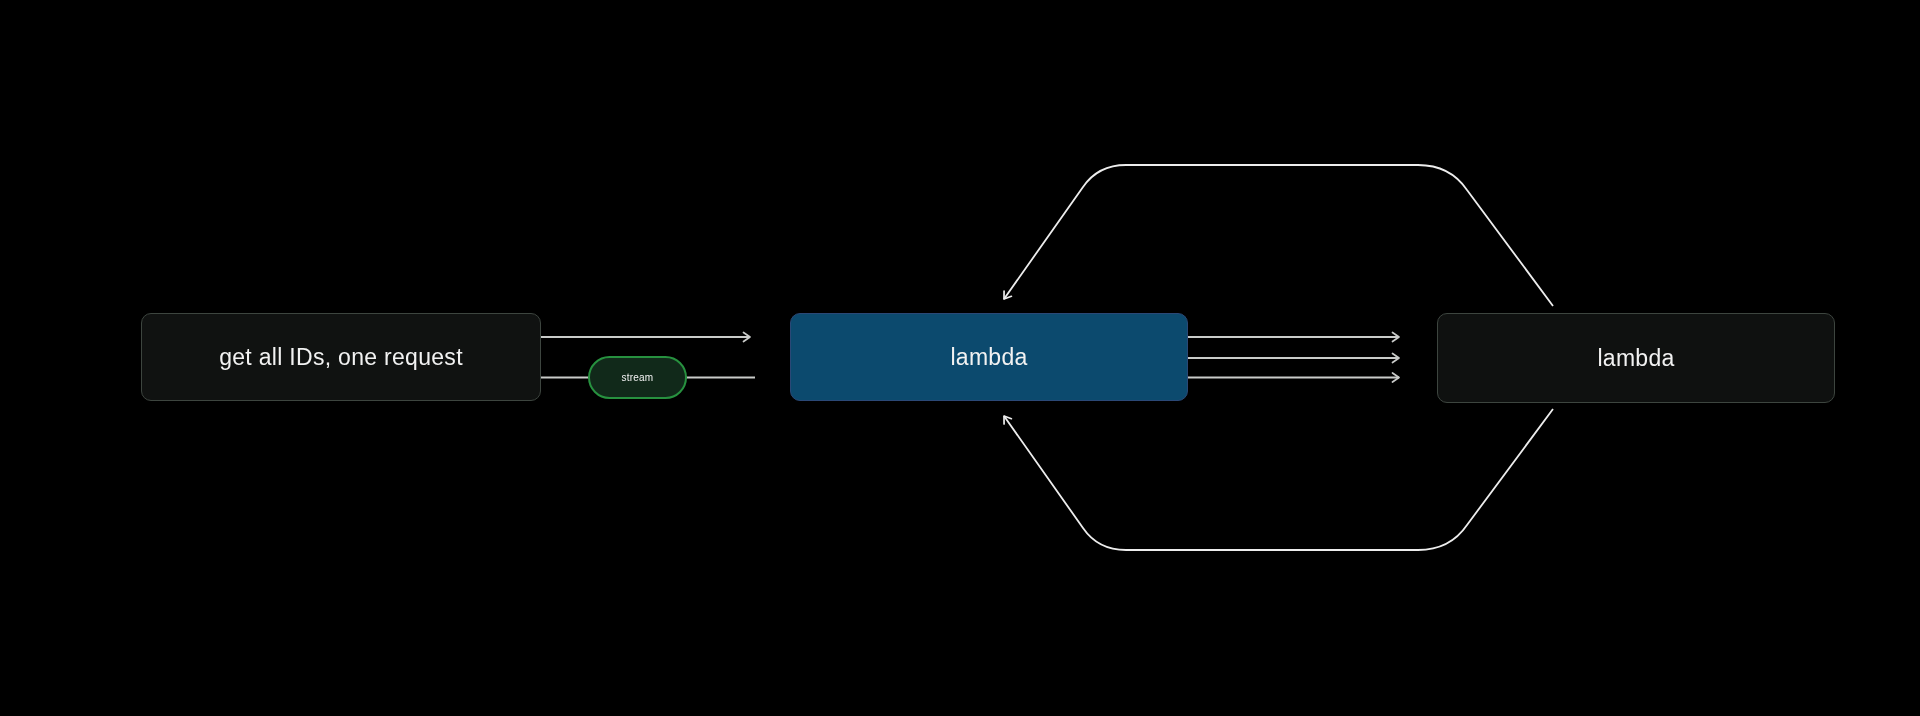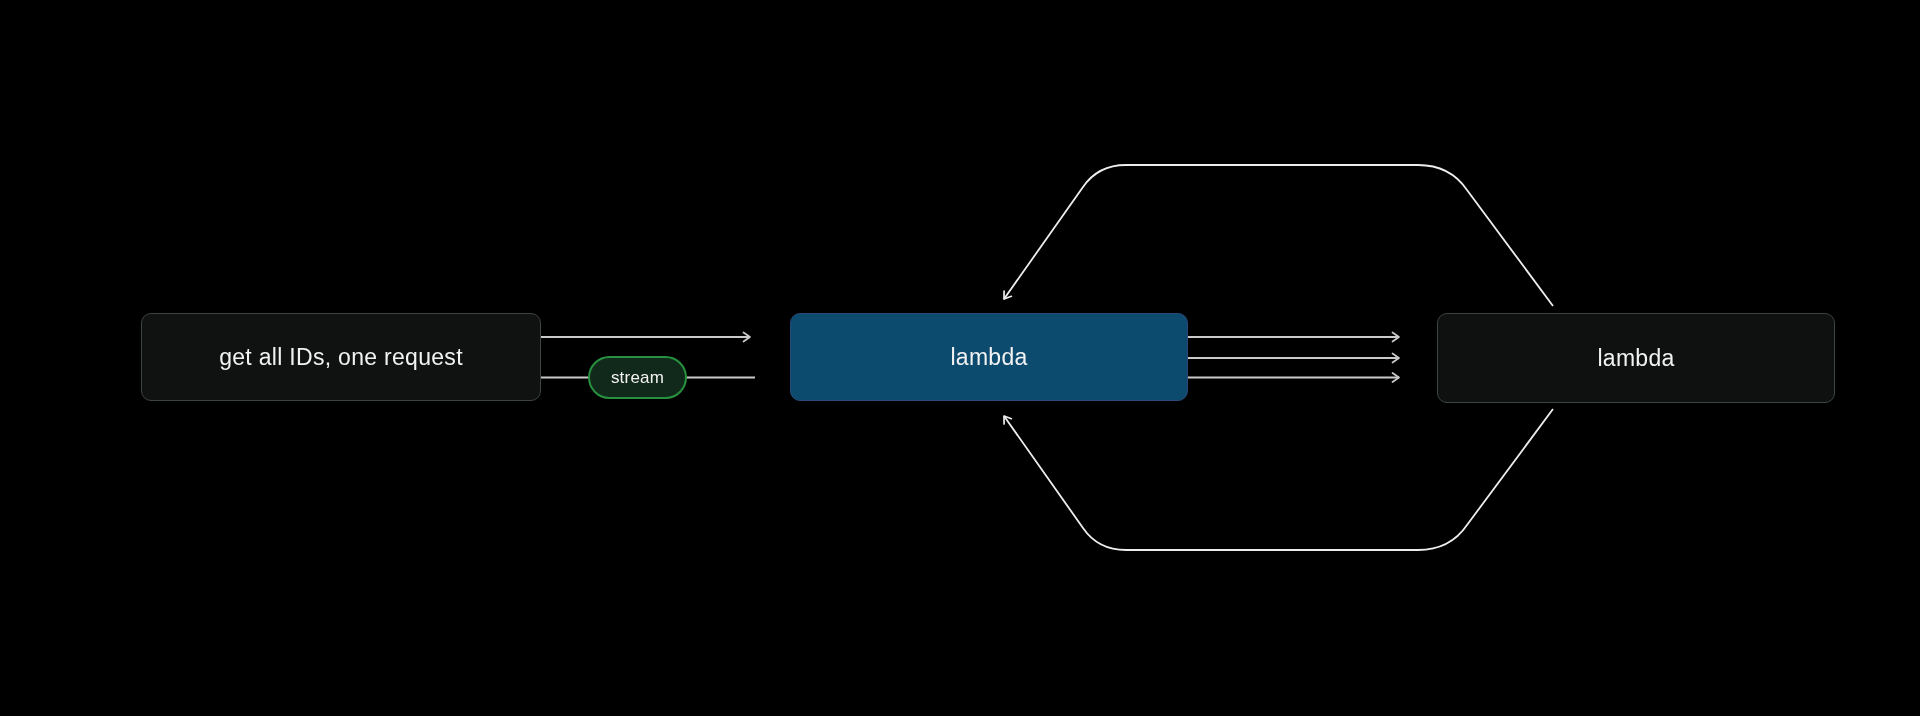--- a/index.html
+++ b/index.html
@@ -58,21 +58,21 @@
     left: 588px; top: 356px;
     width: 99px; height: 43px;
     box-sizing: border-box;
     display: flex;
     align-items: center;
     justify-content: center;
     background: #11291a;
     border: 2px solid #27913f;
     border-radius: 22px;
     color: #f2f2f2;
-    font-size: 17px;
+    font-size: 10px;
     letter-spacing: 0.2px;
   }
   .node-label, .pill-label {
     pointer-events: none;
     white-space: nowrap;
   }
 </style>
 </head>
 <body>
 

